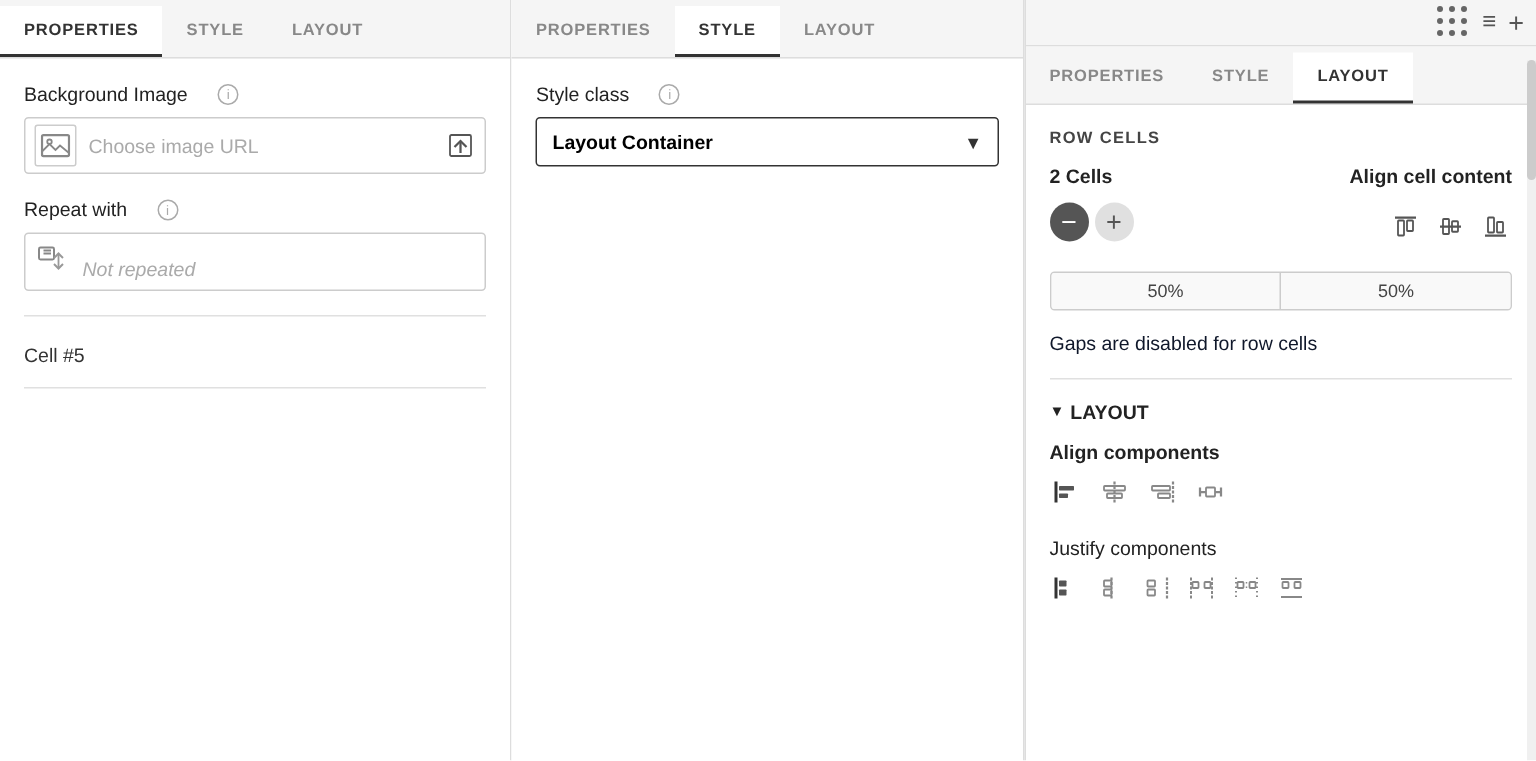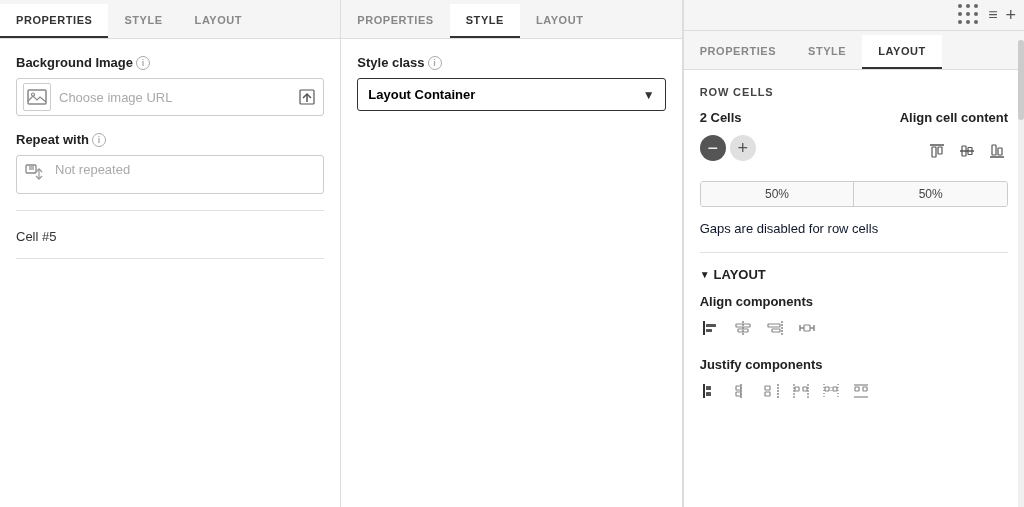--- a/index.html
+++ b/index.html
@@ -47,27 +47,27 @@
 
     
     .panel-content {
       padding: 16px;
       flex: 1;
       overflow-y: auto;
     }
 
     
     .field-label {
-      font-weight: 700;
+      font-weight: 400;
       font-size: 13px;
       color: #222;
       margin-bottom: 8px;
       display: flex;
       align-items: center;
-      gap: 3px;
+      gap: 20px;
     }
     .info-icon {
       width: 14px;
       height: 14px;
       border-radius: 50%;
       border: 1.5px solid #aaa;
       display: inline-flex;
       align-items: center;
       justify-content: center;
       font-size: 9px;
@@ -109,26 +109,27 @@
       align-items: center;
       justify-content: center;
       color: #555;
       cursor: pointer;
       font-size: 14px;
     }
 
     
     .repeat-row {
       display: flex;
-      align-items: flex-start;
+      align-items: flex-end;
       border: 1px solid #ccc;
       border-radius: 3px;
       margin-bottom: 16px;
       padding: 6px 8px;
       gap: 8px;
+      font-style: italic;
     }
     .repeat-icon {
       font-size: 18px;
       color: #777;
     }
     .repeat-text {
       color: #aaa;
       font-size: 13px;
     }
 
@@ -284,21 +285,21 @@
       margin-bottom: 14px;
     }
     .icon-btn {
       cursor: pointer;
       font-size: 16px;
       color: #555;
       padding: 2px;
     }
 
     .justify-label {
-      font-weight: 700;
+      font-weight: 400;
       font-size: 13px;
       color: #222;
       margin-bottom: 8px;
     }
     .justify-row {
       display: flex;
       gap: 8px;
     }
 
     

